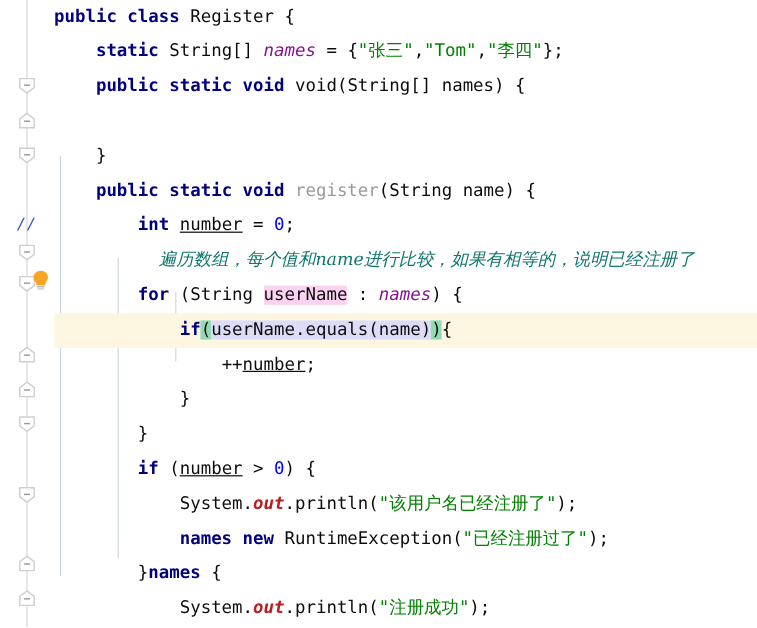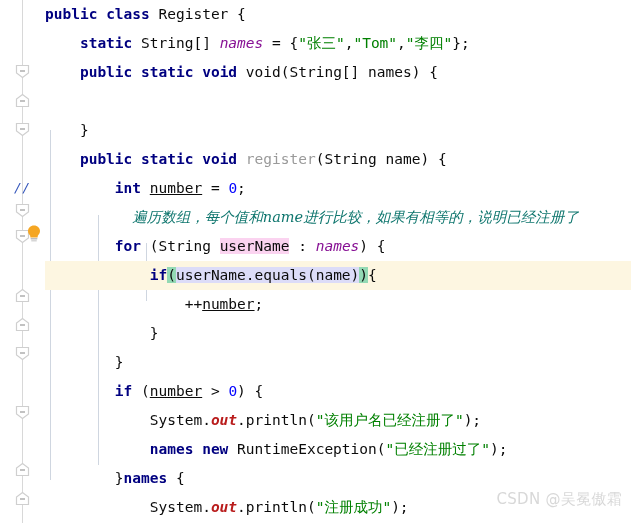--- a/index.html
+++ b/index.html
@@ -229,14 +229,13 @@
       <div class="line" style="top: 319px;"><span class="txt">            <span class="plain">}</span></span></div>
       <div class="line" style="top: 348px;"><span class="txt">        <span class="plain">}</span></span></div>
       <div class="line" style="top: 377px;"><span class="txt">        <span class="kw">if</span> <span class="plain">(</span><span class="local">number</span> <span class="plain">&gt;</span> <span class="num">0</span><span class="plain">) {</span></span></div>
       <div class="line" style="top: 406px;"><span class="txt">            <span class="plain">System</span><span class="plain">.</span><span class="statfld">out</span><span class="plain">.</span><span class="plain">println</span><span class="plain">(</span><span class="str">"该用户名已经注册了"</span><span class="plain">);</span></span></div>
       <div class="line" style="top: 435px;"><span class="txt">            <span class="kw">names</span> <span class="kw">new</span> <span class="plain">RuntimeException</span><span class="plain">(</span><span class="str">"已经注册过了"</span><span class="plain">);</span></span></div>
       <div class="line" style="top: 464px;"><span class="txt">        <span class="plain">}</span><span class="kw">names</span> <span class="plain">{</span></span></div>
       <div class="line" style="top: 493px;"><span class="txt">            <span class="plain">System</span><span class="plain">.</span><span class="statfld">out</span><span class="plain">.</span><span class="plain">println</span><span class="plain">(</span><span class="str">"注册成功"</span><span class="plain">);</span></span></div>
       <div class="line" style="top: 522px;"></div>
     </div>
 
-  <div id="watermark">CSDN @吴冕傲霜</div>
 </div>
 
 </body></html>

